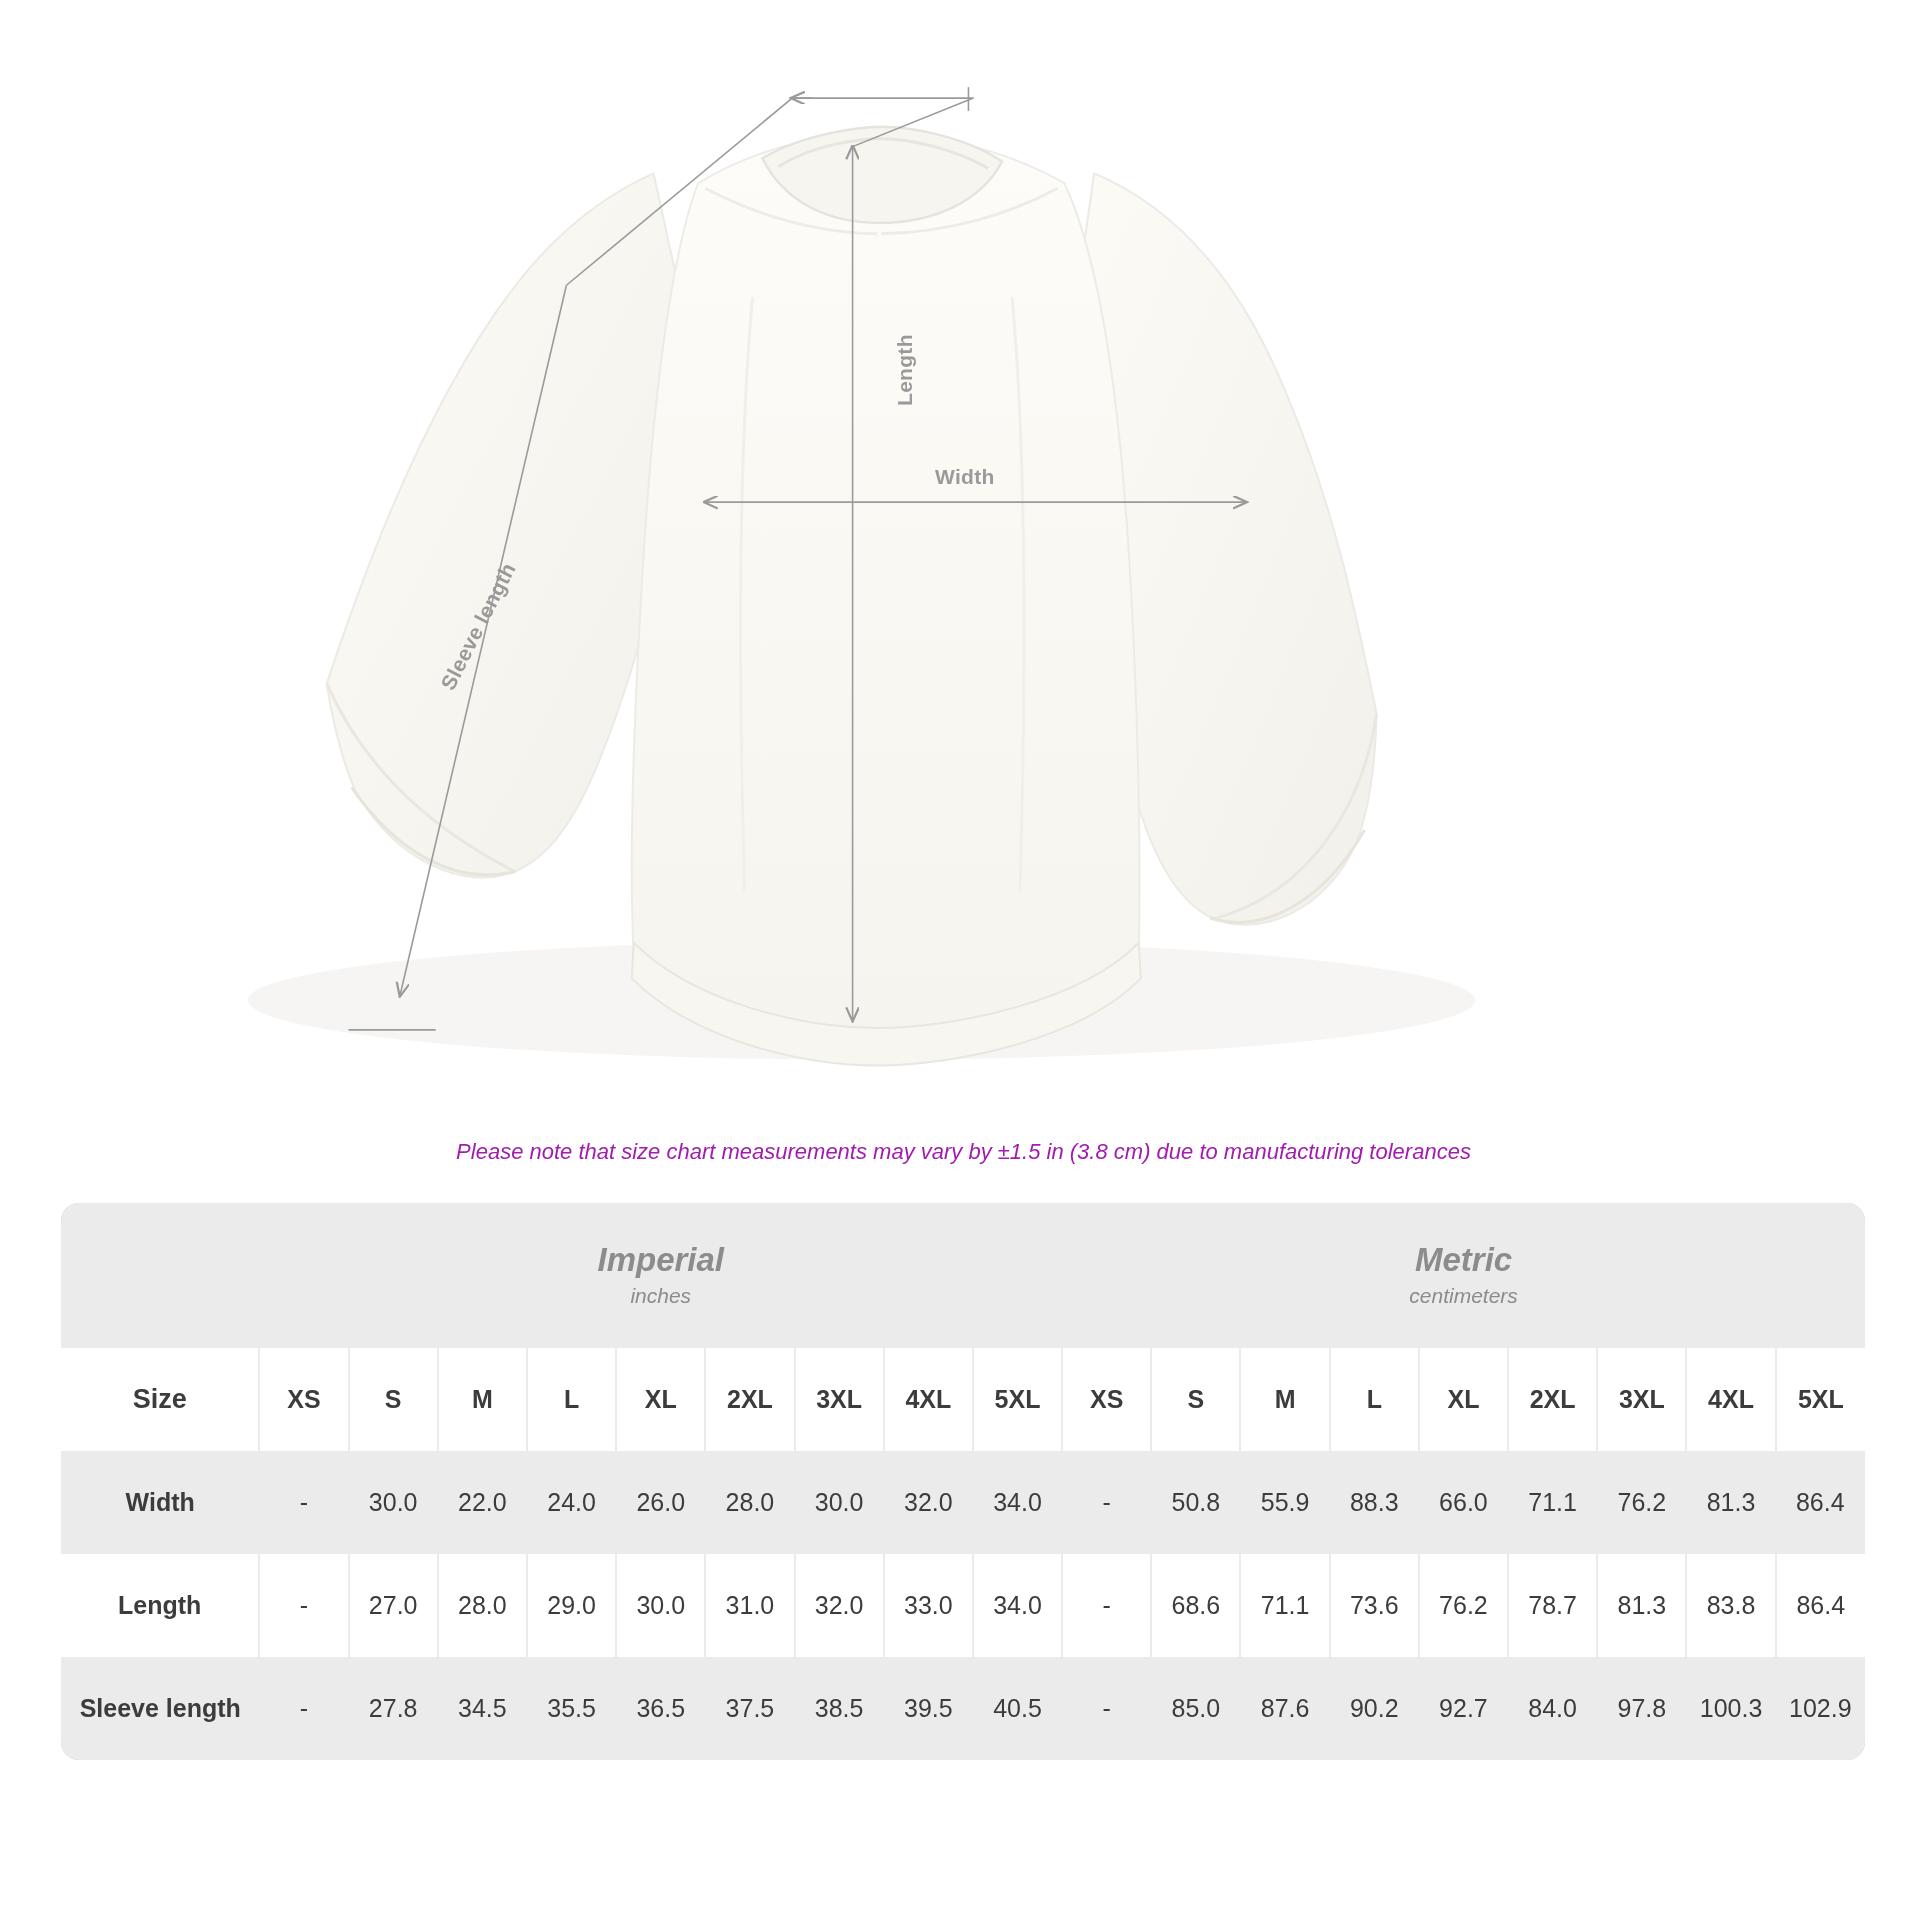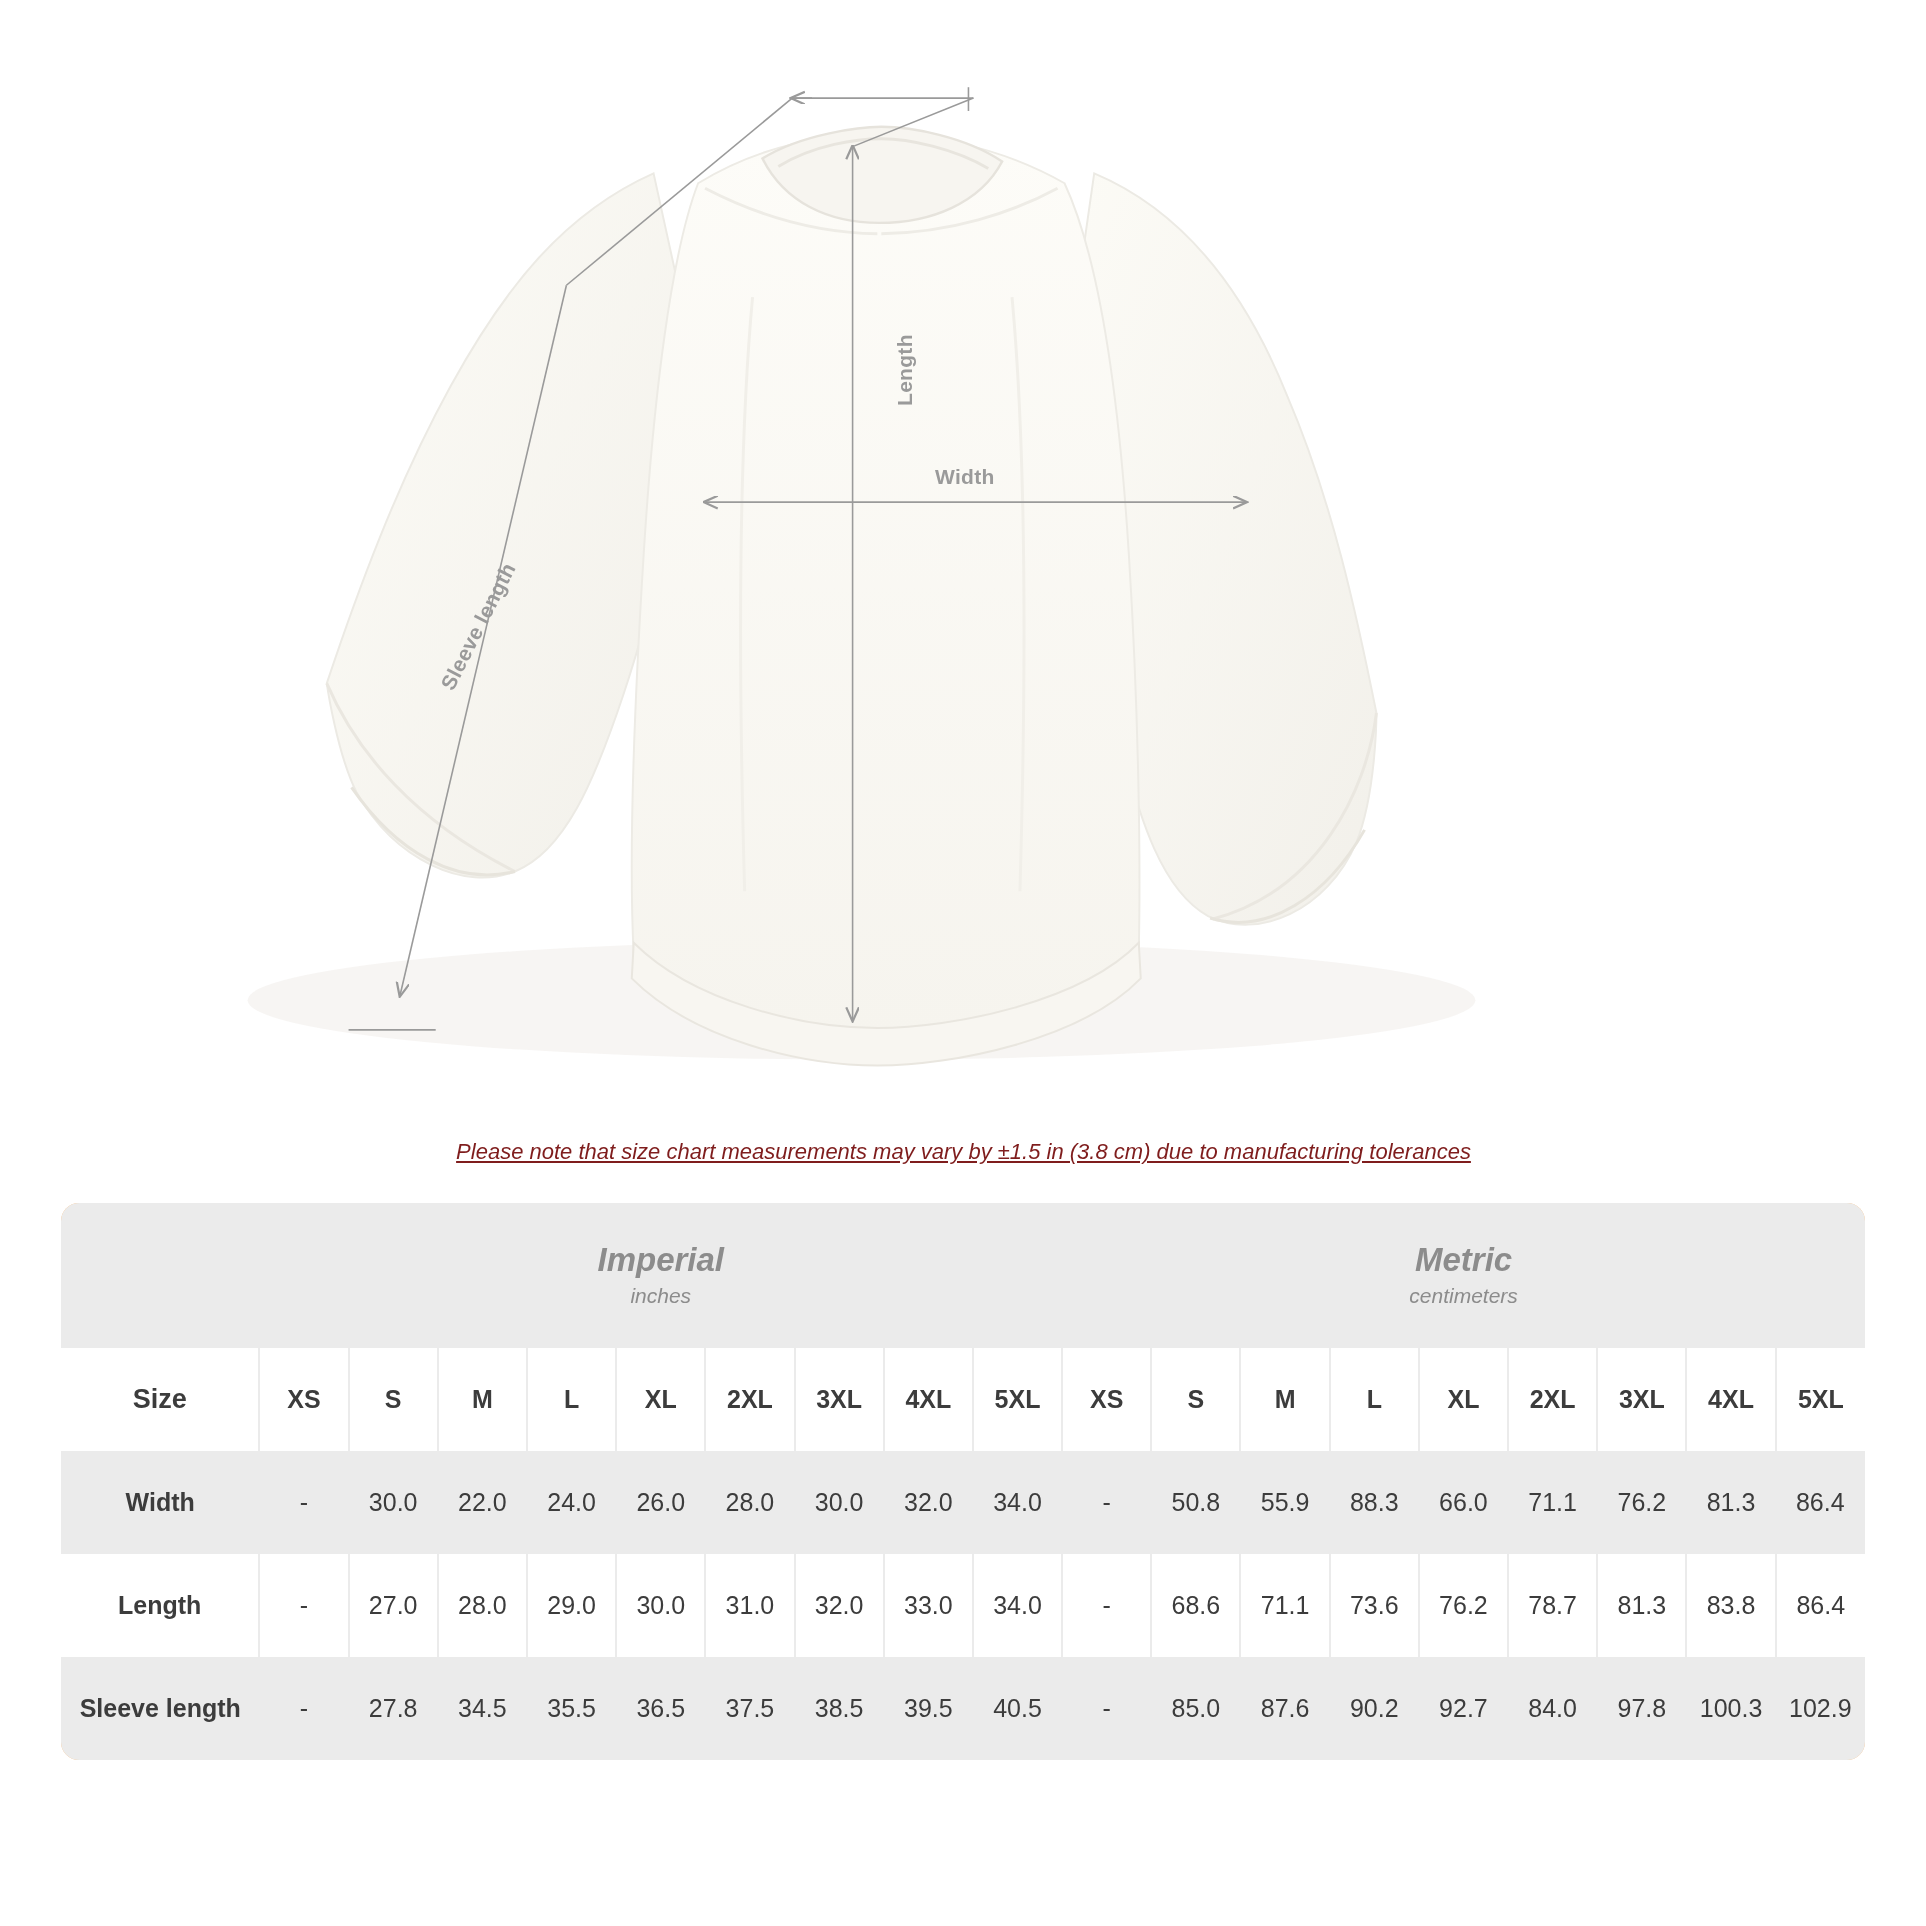--- a/index.html
+++ b/index.html
@@ -56,23 +56,22 @@
   .chart-title {
     font-size: 40px;
     font-weight: bold;
     color: #2b2b2b;
     margin: 0 0 18px 0;
     letter-spacing: 0.2px;
   }
   .chart-note {
     font-size: 22px;
     font-style: italic;
-    color: #7f1d1d;
+    color: #a21caf;
     margin: 0;
-    text-decoration: underline;
   }
 
   
   .table-wrap {
     margin: 38px 61px 0 61px;
     width: 1804px;
     border-radius: 18px;
     overflow: hidden;
     background: #fdba74;
   }

